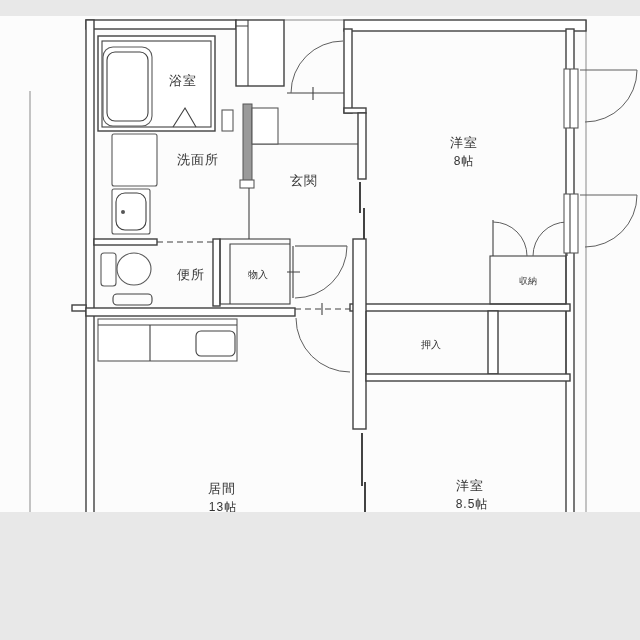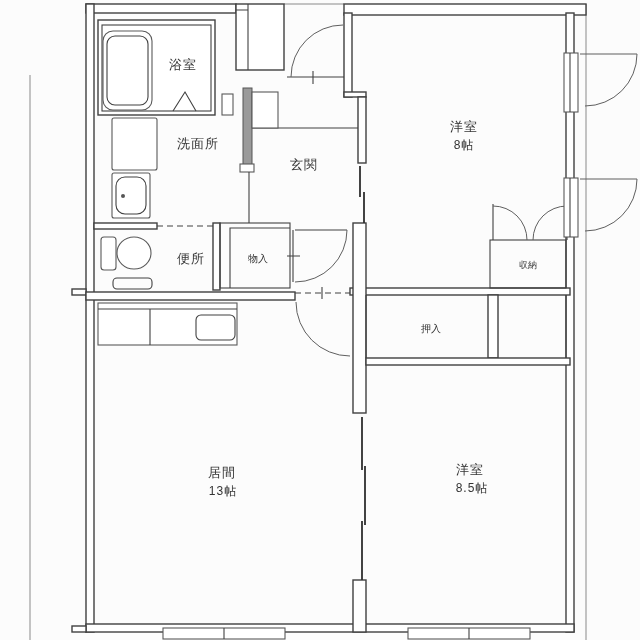--- a/index.html
+++ b/index.html
@@ -5,21 +5,21 @@
   :root{
     --wall-line:#414141;
     --exterior-line:#8a8a8a;
     --shaded-wall:#9a9a9a;
     --background:#fcfcfc;
     --text:#333333;
   }
   html,body{margin:0;padding:0;}
   body{background:#e8e8e8;font-family:"Liberation Sans",sans-serif;}
   .stage{
-    width:640px;height:640px;margin:0 auto;background:var(--background);
+    width:640px;height:496px;margin:16px auto;background:var(--background);
     position:relative;overflow:hidden;
   }
   svg{display:block;}
   .w{fill:#ffffff;stroke:var(--wall-line);stroke-width:1.4;}
   .ln{fill:none;stroke:var(--wall-line);stroke-width:1.1;}
   .thin{fill:none;stroke:var(--exterior-line);stroke-width:1;}
   .fix{fill:#ffffff;stroke:#5a5a5a;stroke-width:1.1;}
   .arc{fill:none;stroke:#5f5f5f;stroke-width:1;}
   .dash{fill:none;stroke:var(--wall-line);stroke-width:1.1;stroke-dasharray:6 4;}
   .slide{fill:none;stroke:#2f2f2f;stroke-width:1.8;}

